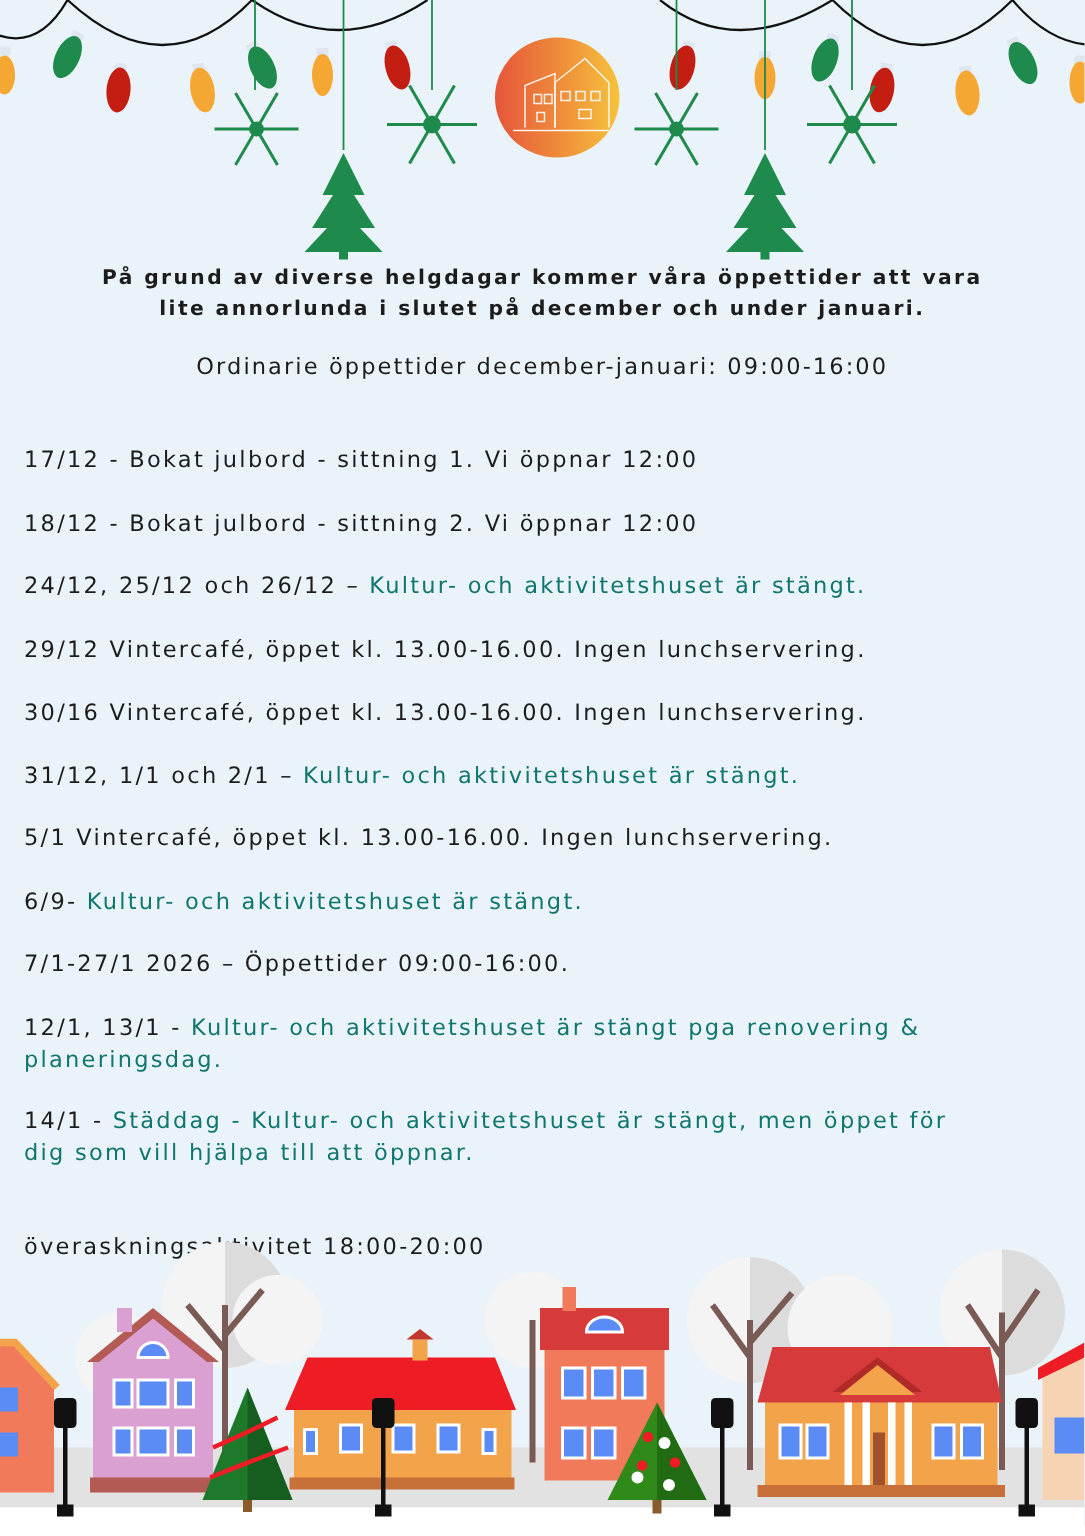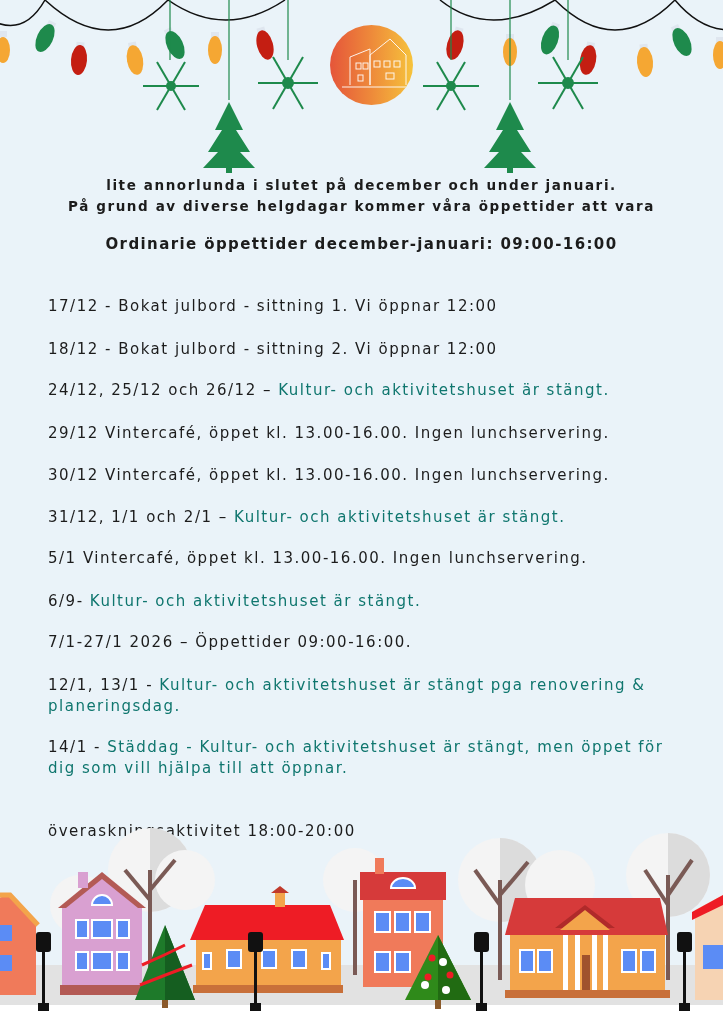--- a/index.html
+++ b/index.html
@@ -2,22 +2,22 @@
 <html><head>
 <meta charset="utf-8">
 <style>
   html,body{margin:0;padding:0;}
   body{width:723px;height:1024px;background:#eaf3f9;overflow:hidden;position:relative;font-family:"DejaVu Sans","Liberation Sans",sans-serif;color:#1c1c1c;}
   .deco-top{position:absolute;left:0;top:0;width:723px;height:175px;}
   .logo{position:absolute;left:330px;top:25px;width:83px;height:80px;border-radius:50%;background:linear-gradient(90deg,#e5553a 0%,#ee8a3a 50%,#f6c33c 100%);overflow:hidden;}
   .logo svg{position:absolute;left:0;top:0;}
   .content{position:absolute;left:0;top:175px;width:723px;text-align:center;}
   .intro{font-weight:bold;font-size:13.5px;letter-spacing:1.6px;line-height:21px;margin:0 auto;width:640px;}
-  .hours{font-weight:bold;font-size:15px;letter-spacing:1.4px;line-height:21px;margin-top:17px;}
-  .item{font-size:15px;letter-spacing:1.5px;line-height:21px;margin:0 auto;width:660px;position:absolute;left:48px;}
+  .hours{font-weight:normal;font-size:15px;letter-spacing:1.4px;line-height:21px;margin-top:17px;}
+  .item{font-size:15px;letter-spacing:1.5px;line-height:21px;margin:0 auto;width:660px;position:absolute;left:16px;}
   .red{color:#0f766e;}
   .scene{position:absolute;left:0;top:825px;width:723px;height:199px;}
 </style>
 </head>
 <body>
 
 <div class="deco-top">
   <svg width="723" height="175" viewBox="0 0 723 175">
 
     <path d="M-5,22 Q25,35 45,0" stroke="#111" stroke-width="1.5" fill="none"></path>
@@ -142,34 +142,34 @@
         <rect x="28" y="50" width="5" height="6"></rect>
           <rect x="56" y="48" width="8" height="6"></rect>
         <line x1="12" y1="62" x2="76" y2="62"></line>
       </g>
     </svg>
   </div>
 </div>
 
 <div class="content">
   <div class="intro">
+    <div>På grund av diverse helgdagar kommer våra öppettider att vara</div>
     <div>lite annorlunda i slutet på december och under januari.</div>
-    <div>På grund av diverse helgdagar kommer våra öppettider att vara</div>
   </div>
   <div class="hours">
     <div>Ordinarie öppettider december-januari: 09:00-16:00</div>
   </div>
 </div>
 
 <div>
   <div class="item" style="top:296px"><span>17/12 - Bokat julbord - sittning 1. Vi öppnar 12:00</span></div>
   <div class="item" style="top:339px"><span>18/12 - Bokat julbord - sittning 2. Vi öppnar 12:00</span></div>
   <div class="item" style="top:380px"><span>24/12, 25/12 och 26/12 – </span><span class="red">Kultur- och aktivitetshuset är stängt.</span></div>
   <div class="item" style="top:423px"><span>29/12 Vintercafé, öppet kl. 13.00-16.00. Ingen lunchservering.</span></div>
-  <div class="item" style="top:465px"><span>30/12 Vintercafé, öppet kl. 13.00-16.00. Ingen lunchservering.</span></div>
+  <div class="item" style="top:465px"><span>30/16 Vintercafé, öppet kl. 13.00-16.00. Ingen lunchservering.</span></div>
   <div class="item" style="top:507px"><span>31/12, 1/1 och 2/1 – </span><span class="red">Kultur- och aktivitetshuset är stängt.</span></div>
   <div class="item" style="top:548px"><span>5/1 Vintercafé, öppet kl. 13.00-16.00. Ingen lunchservering.</span></div>
   <div class="item" style="top:591px"><span>6/9- </span><span class="red">Kultur- och aktivitetshuset är stängt.</span></div>
   <div class="item" style="top:632px"><span>7/1-27/1 2026 – Öppettider 09:00-16:00.</span></div>
   <div class="item" style="top:675px"><span>12/1, 13/1 - </span><span class="red">Kultur- och aktivitetshuset är stängt pga renovering &amp;</span><br><span class="red">planeringsdag.</span></div>
   <div class="item" style="top:737px"><span>14/1 - </span><span class="red">Städdag - Kultur- och aktivitetshuset är stängt, men öppet för</span><br><span class="red">dig som vill hjälpa till att öppnar.</span></div>
   <div class="item" style="top:800px"><br><span>överaskningsaktivitet 18:00-20:00</span></div>
 </div>
 
 <div class="scene">

